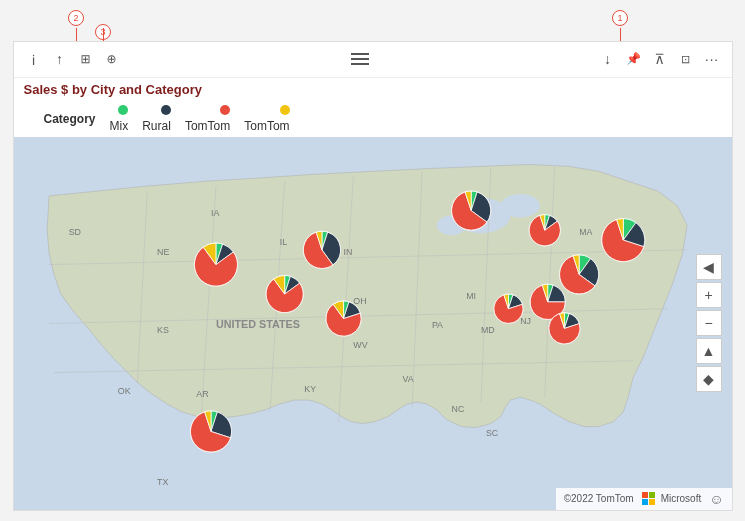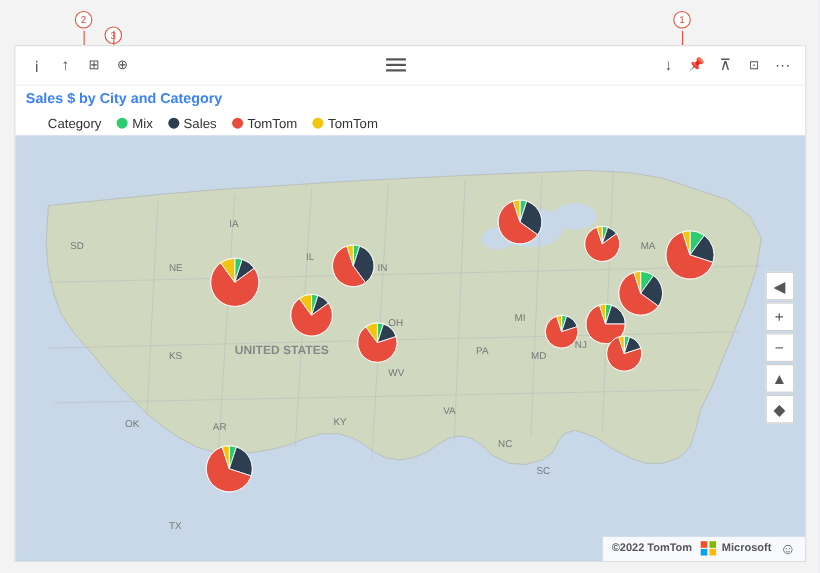--- a/index.html
+++ b/index.html
@@ -76,42 +76,43 @@
       display: flex;
       align-items: center;
       gap: 6px;
     }
 
     
     .card-header {
       padding: 4px 10px 4px;
       font-size: 13px;
       font-weight: 600;
-      color: #3b82f6;
+      color: #7f1d1d;
     }
 
     
     .legend {
       display: flex;
       align-items: center;
       gap: 14px;
       padding: 4px 10px;
       font-size: 12px;
       color: #333;
     }
 
     .legend-label {
-      font-weight: 400;
+      font-weight: 700;
       padding-left: 20px;
     }
 
     .legend-item {
       display: flex;
-      align-items: center;
+      align-items: flex-end;
       gap: 4px;
+      flex-direction: column;
     }
 
     .legend-dot {
       width: 10px;
       height: 10px;
       border-radius: 50%;
     }
 
     
     .map-area {
@@ -157,21 +158,20 @@
       position: absolute;
       bottom: 0;
       right: 0;
       display: flex;
       align-items: center;
       gap: 8px;
       background: rgba(255,255,255,0.85);
       padding: 3px 8px;
       font-size: 10px;
       color: #555;
-      font-weight: bold;
     }
 
     .ms-logo {
       display: flex;
       align-items: center;
       gap: 2px;
     }
 
     .ms-squares {
       display: grid;
@@ -242,21 +242,21 @@
     <div class="card-header">Sales $ by City and Category</div>
 
     <div class="legend">
       <span class="legend-label">Category</span>
       <div class="legend-item">
         <div class="legend-dot" style="background:#2ecc71;"></div>
         <span>Mix</span>
       </div>
       <div class="legend-item">
         <div class="legend-dot" style="background:#2c3e50;"></div>
-        <span>Sales</span>
+        <span>Rural</span>
       </div>
       <div class="legend-item">
         <div class="legend-dot" style="background:#e74c3c;"></div>
         <span>TomTom</span>
       </div>
       <div class="legend-item">
         <div class="legend-dot" style="background:#f1c40f;"></div>
         <span>TomTom</span>
       </div>
     </div>

